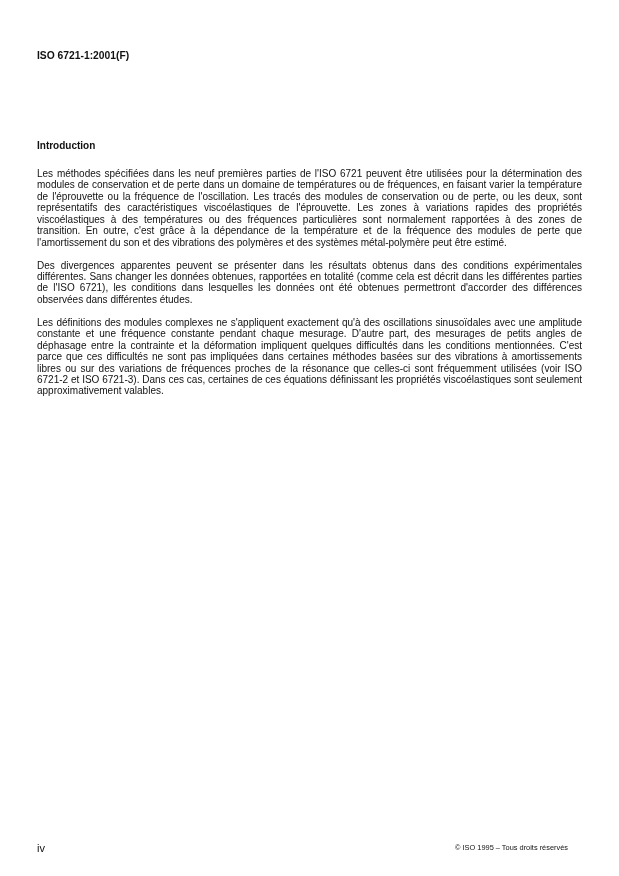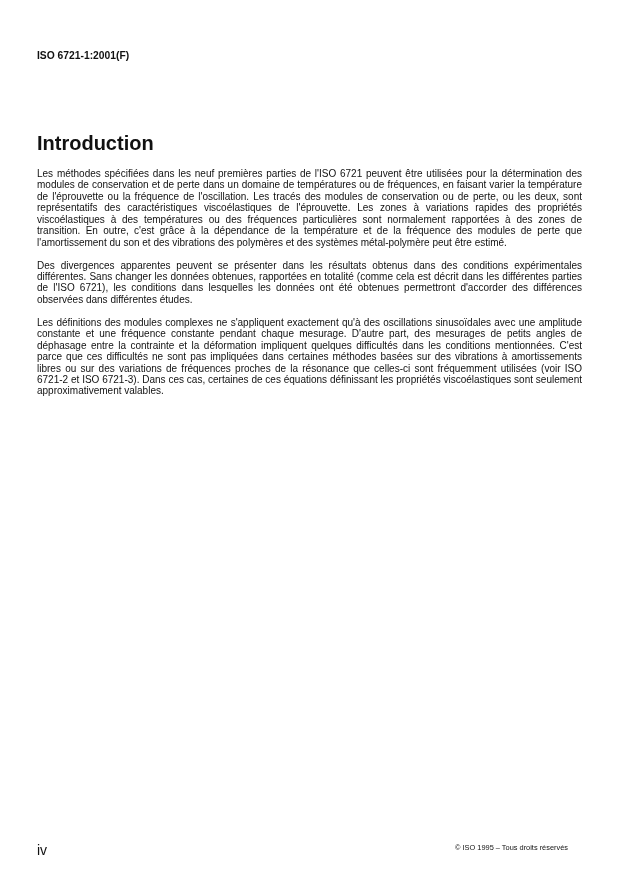--- a/index.html
+++ b/index.html
@@ -1,22 +1,22 @@
 <!DOCTYPE html>
 <html><head>
   <meta charset="utf-8">
   <style>
     html, body { margin:0; padding:0; background:#ffffff; }
     body { width:619px; height:876px; position:relative; overflow:hidden;
            font-family:"Liberation Sans", sans-serif; color:#111; }
     .header { position:absolute; left:37px; top:31px; font-size:10.3px; font-weight:bold; letter-spacing:0;margin-top:19px; }
-    .title { position:absolute; left:37px; top:132px; font-size:20px; font-weight:bold; margin:0; }
+    .title { position:absolute; left:37px; top:140px; font-size:10px; font-weight:bold; margin:0; }
     .body { position:absolute; left:37px; top:168px; width:545px; font-size:10px; line-height:11.45px; text-align:justify; }
     .body p { margin:0 0 11.4px 0; }
-    .footer-left { position:absolute; left:37px; top:842px; font-size:14px; }
+    .footer-left { position:absolute; left:37px; top:842px; font-size:11px; }
     .footer-right { position:absolute; right:51px; top:843px; font-size:7.4px; }
   </style>
 </head>
 <body>
 
 <div class="header">ISO 6721-1:2001(F)</div>
 
 <h1 class="title">Introduction</h1>
 
 <div class="body">

